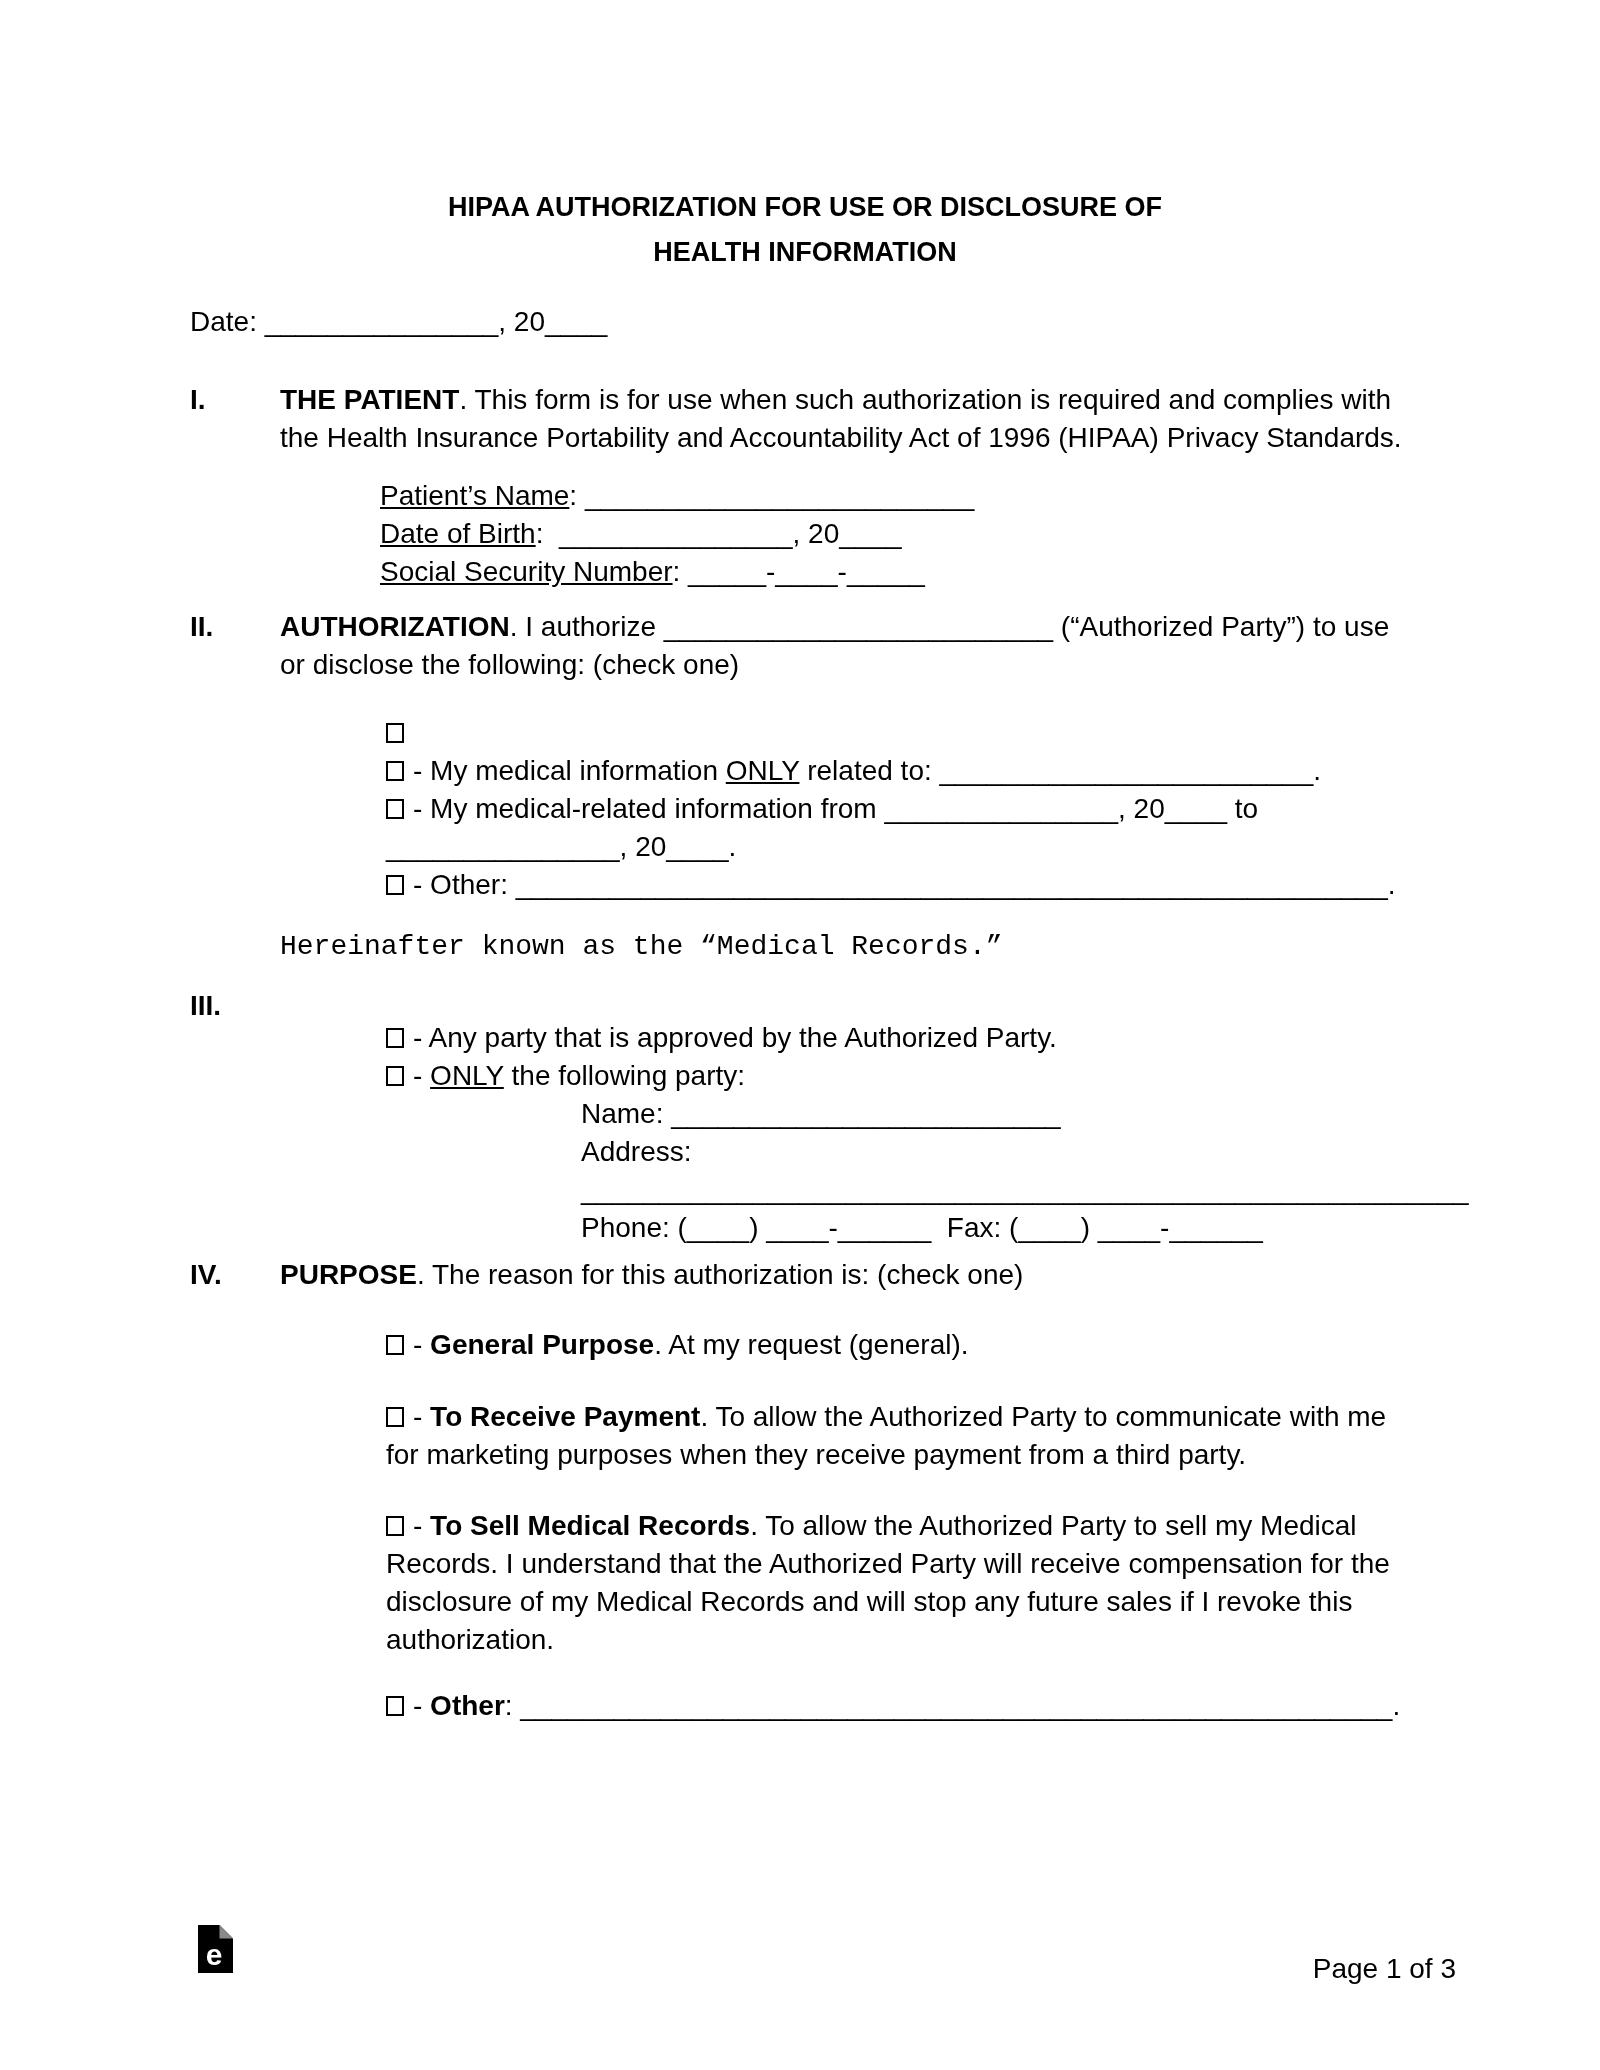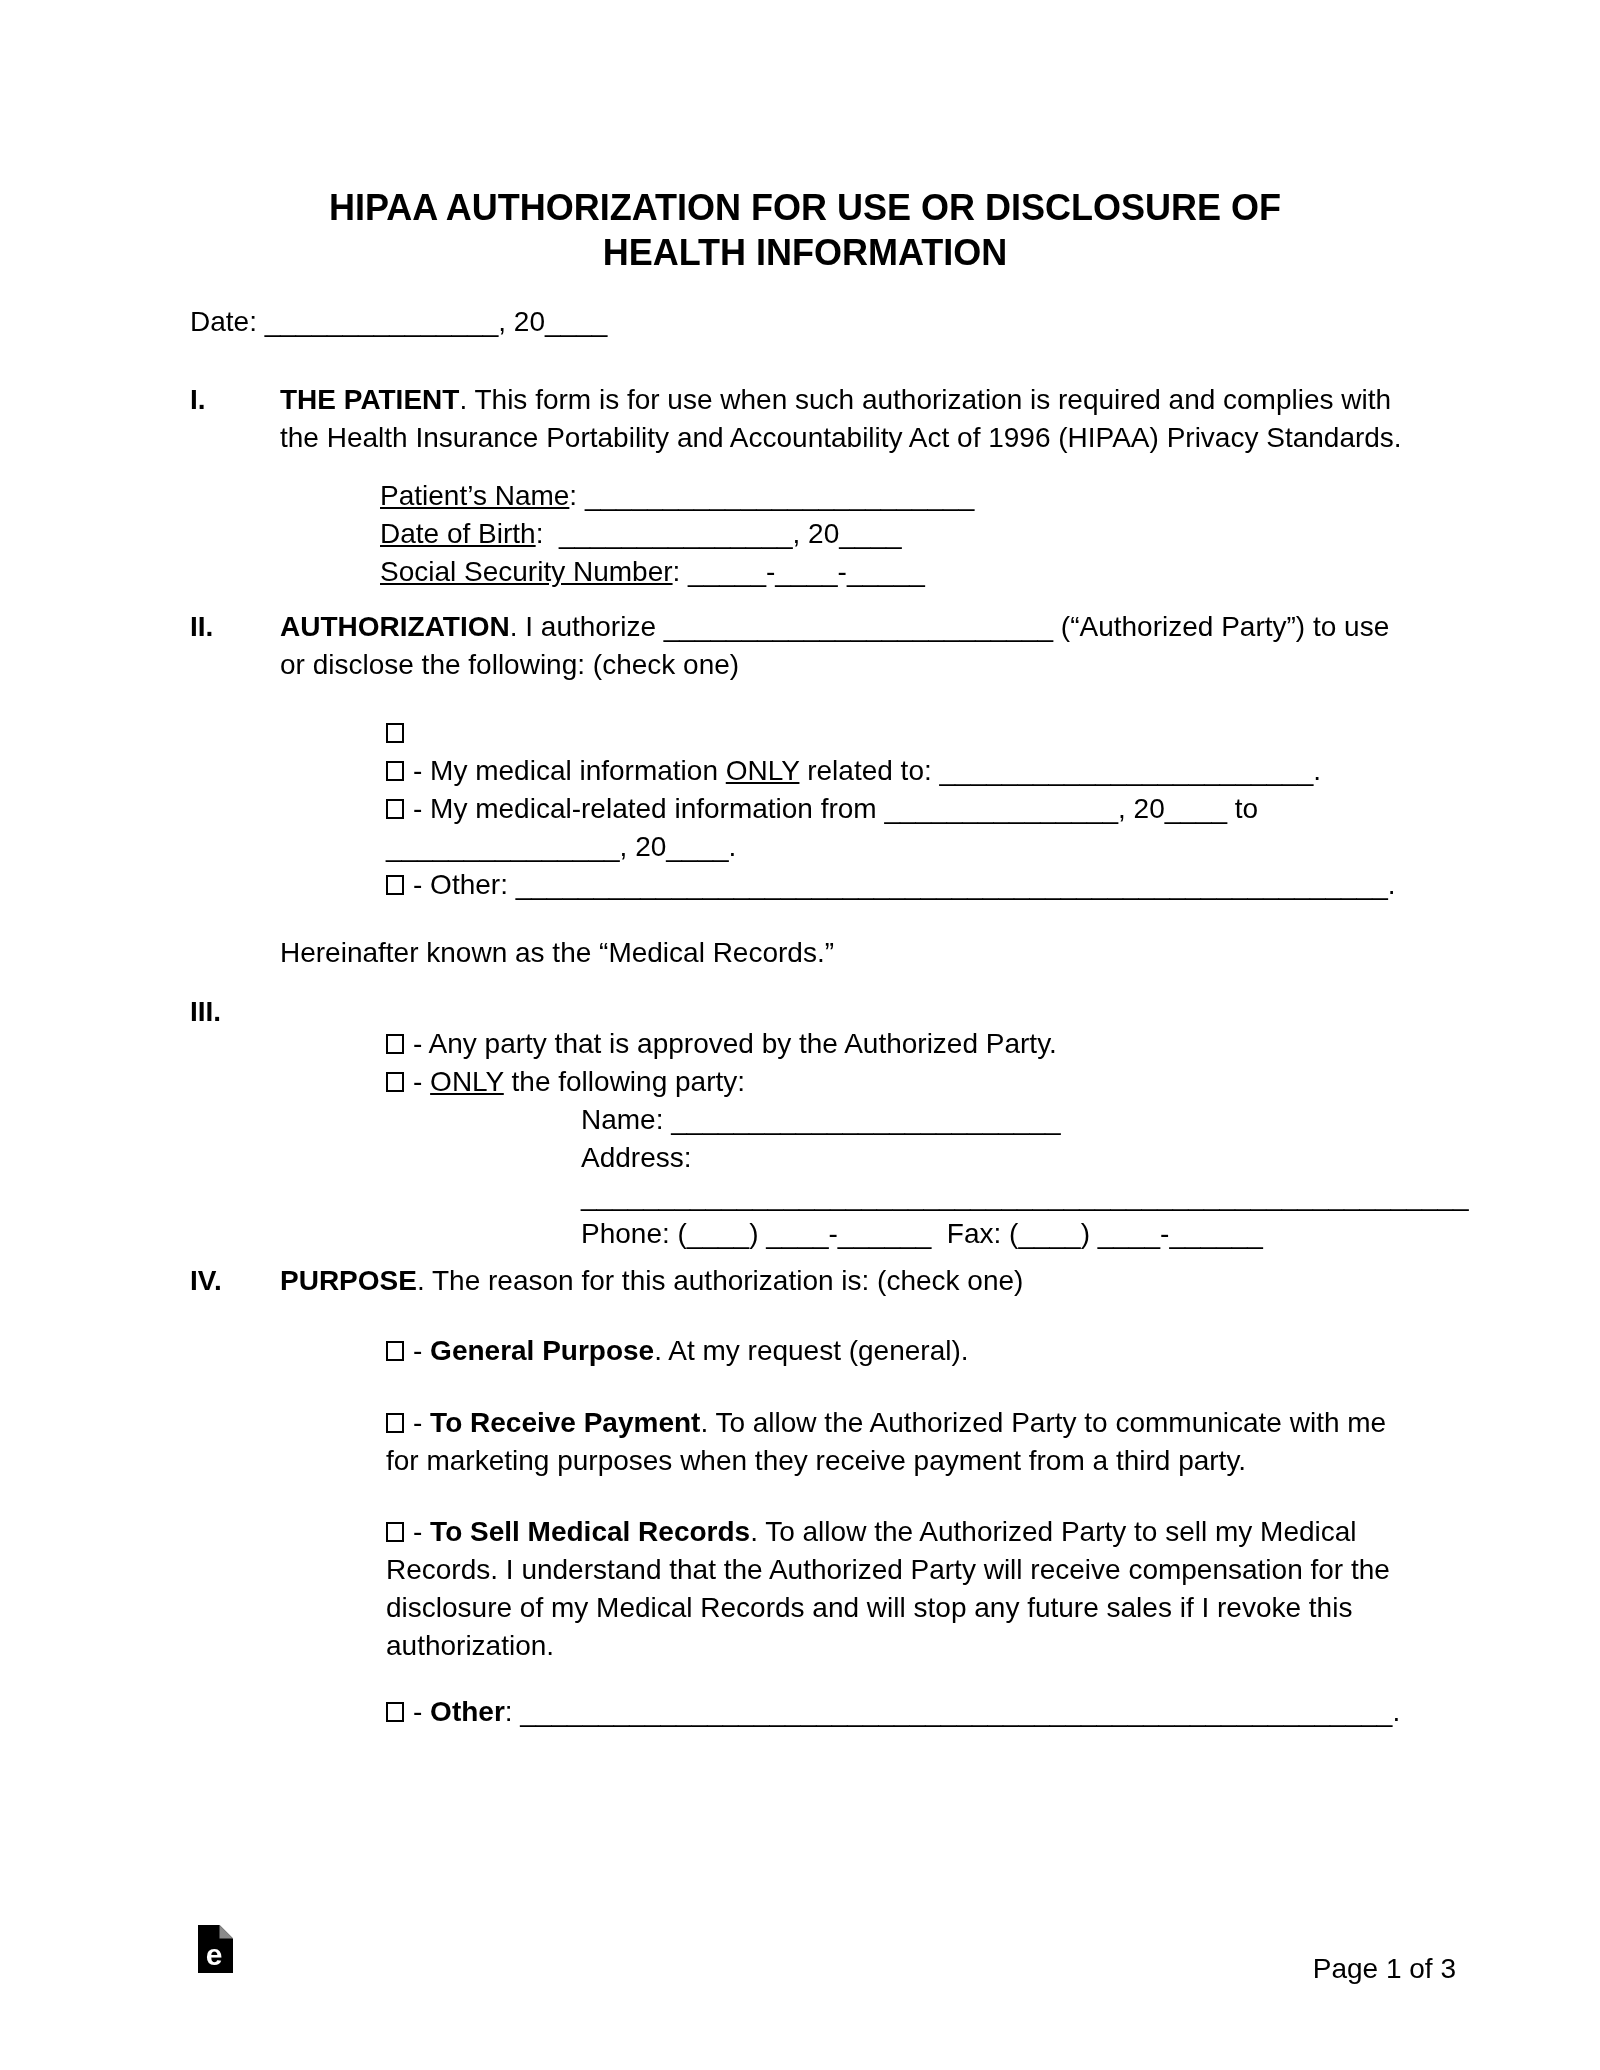--- a/index.html
+++ b/index.html
@@ -10,21 +10,21 @@
     background:#fff; color:#000;
     font-family:"Liberation Sans", sans-serif;
     font-size:28px; line-height:38px;
     padding:0 180px 0 190px;
     overflow:hidden;
   }
   .title {
     margin-top:185px;
     text-align:center;
     font-weight:bold;
-    font-size:36px; line-height:45px;
+    font-size:27px; line-height:45px;
   }
   .date-line { margin-top:28px; white-space:pre-wrap; }
   .section { display:grid; grid-template-columns:90px 1fr; }
   .sec1 { margin-top:40px; }
   .sec2 { margin-top:17px; }
   .sec3 { margin-top:21px; }
   .sec4 { margin-top:9px; }
   .sec-num { font-weight:bold; }
   .para { white-space:pre-wrap; }
   .para b { font-weight:bold; }
@@ -32,21 +32,21 @@
   .fields-1 { margin-top:20px; margin-left:100px; }
   .field-line { white-space:pre-wrap; }
   .cb-group { margin-left:106px; }
   .g2 { margin-top:30px; }
   .g3 { margin-top:32px; }
   .cb-line { white-space:pre-wrap; }
   .mt32 { margin-top:32px; }
   .mt34 { margin-top:34px; }
   .mt33 { margin-top:33px; }
   .mt28 { margin-top:28px; }
-  .tail { margin-top:30px; }
+  .tail { margin-top:24px;font-family:Liberation Mono, monospace; }
   .fields-3 { margin-left:195px; }
   .cb {
     display:inline-block;
     width:18px; height:20px;
     border:2px solid #000;
     margin-right:9px;
     vertical-align:-1px;
     background:#fff;
   }
   .footer-logo { position:absolute; left:198px; top:1925px; }

